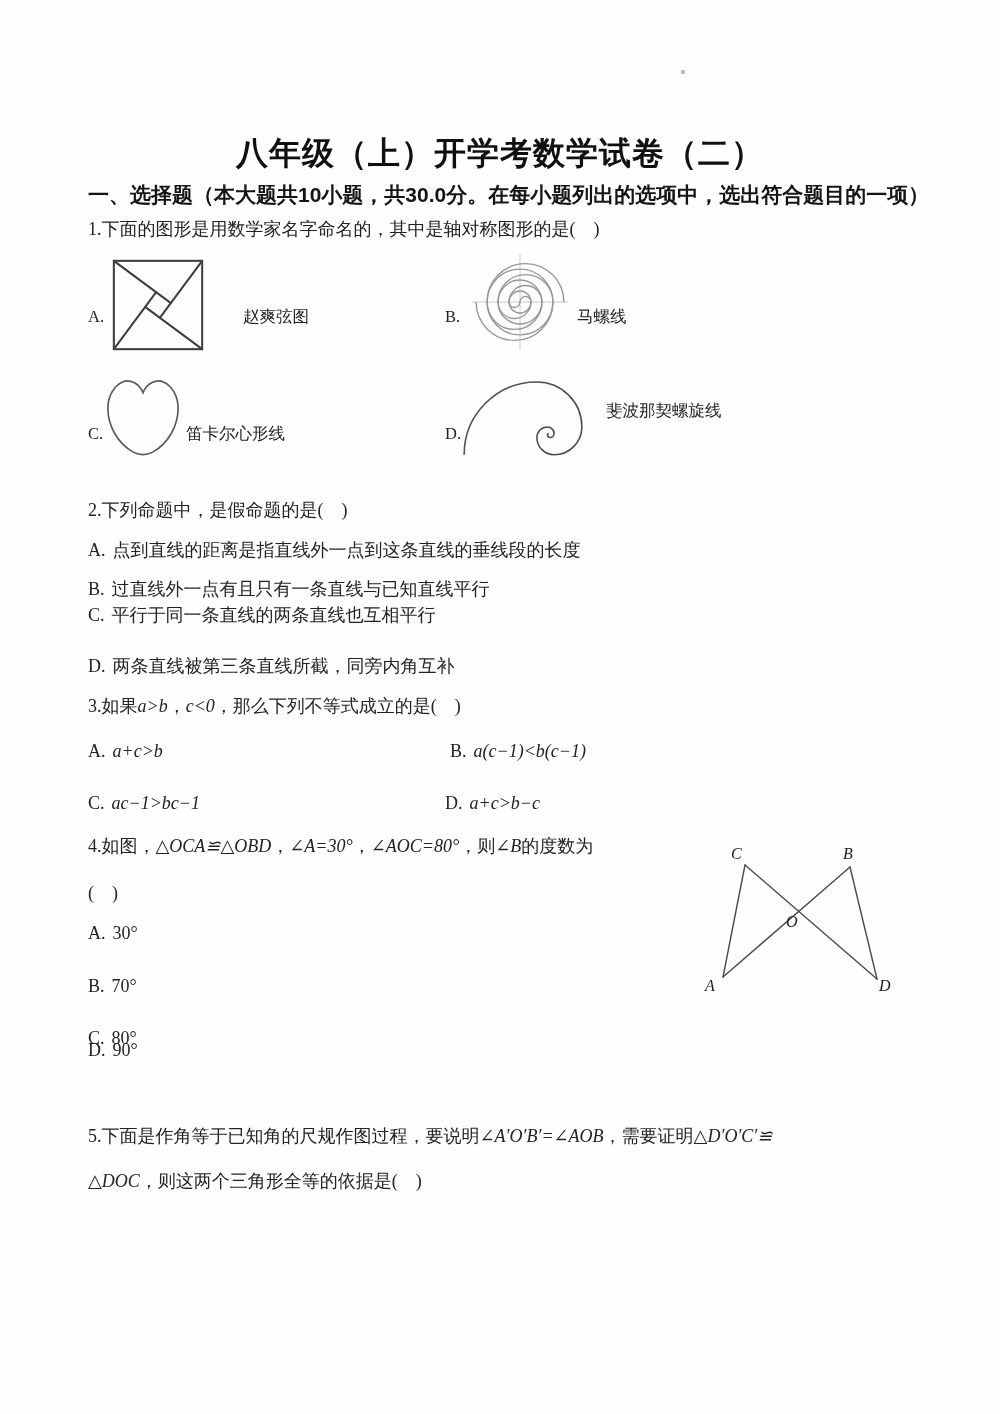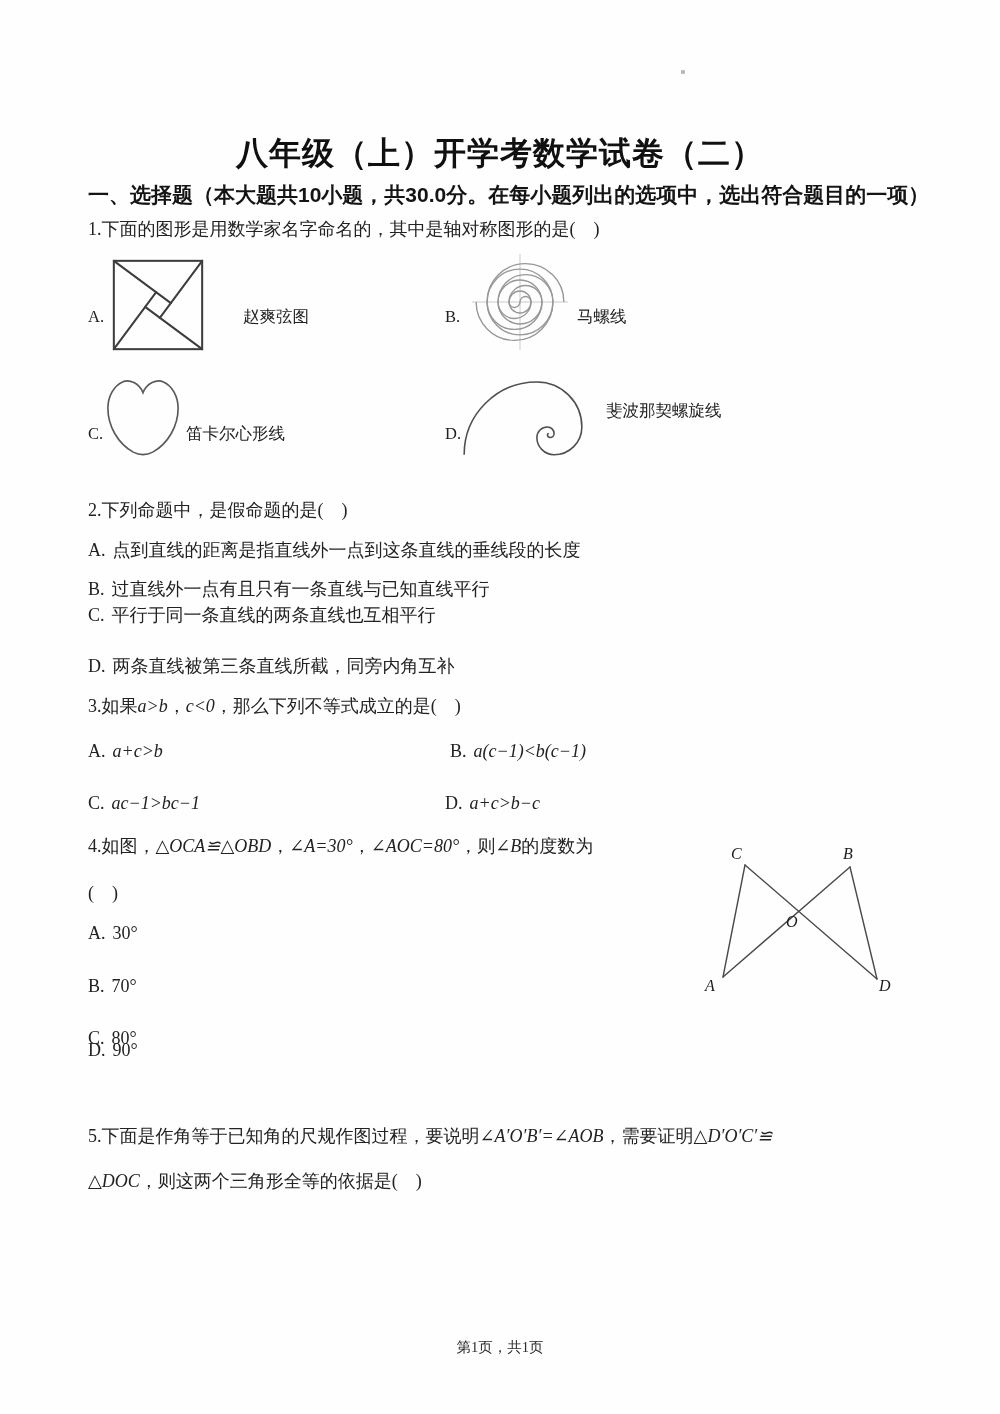--- a/index.html
+++ b/index.html
@@ -151,15 +151,14 @@
     <text x="181" y="148">D</text>
   </svg>
 
   <div class="abs t" style="left:88px; top:1126px;">
     <span>5.下面是作角等于已知角的尺规作图过程，要说明</span><span class="math">∠A′O′B′=∠AOB</span><span>，需要证明</span><span class="math">△D′O′C′≌</span>
   </div>
   <div class="abs t" style="left:88px; top:1171px;">
     <span class="math">△DOC</span><span>，则这两个三角形全等的依据是(　)</span>
   </div>
 
-  <div class="abs footer">第1页，共1页</div>
 
 </div>
 
 </body></html>

